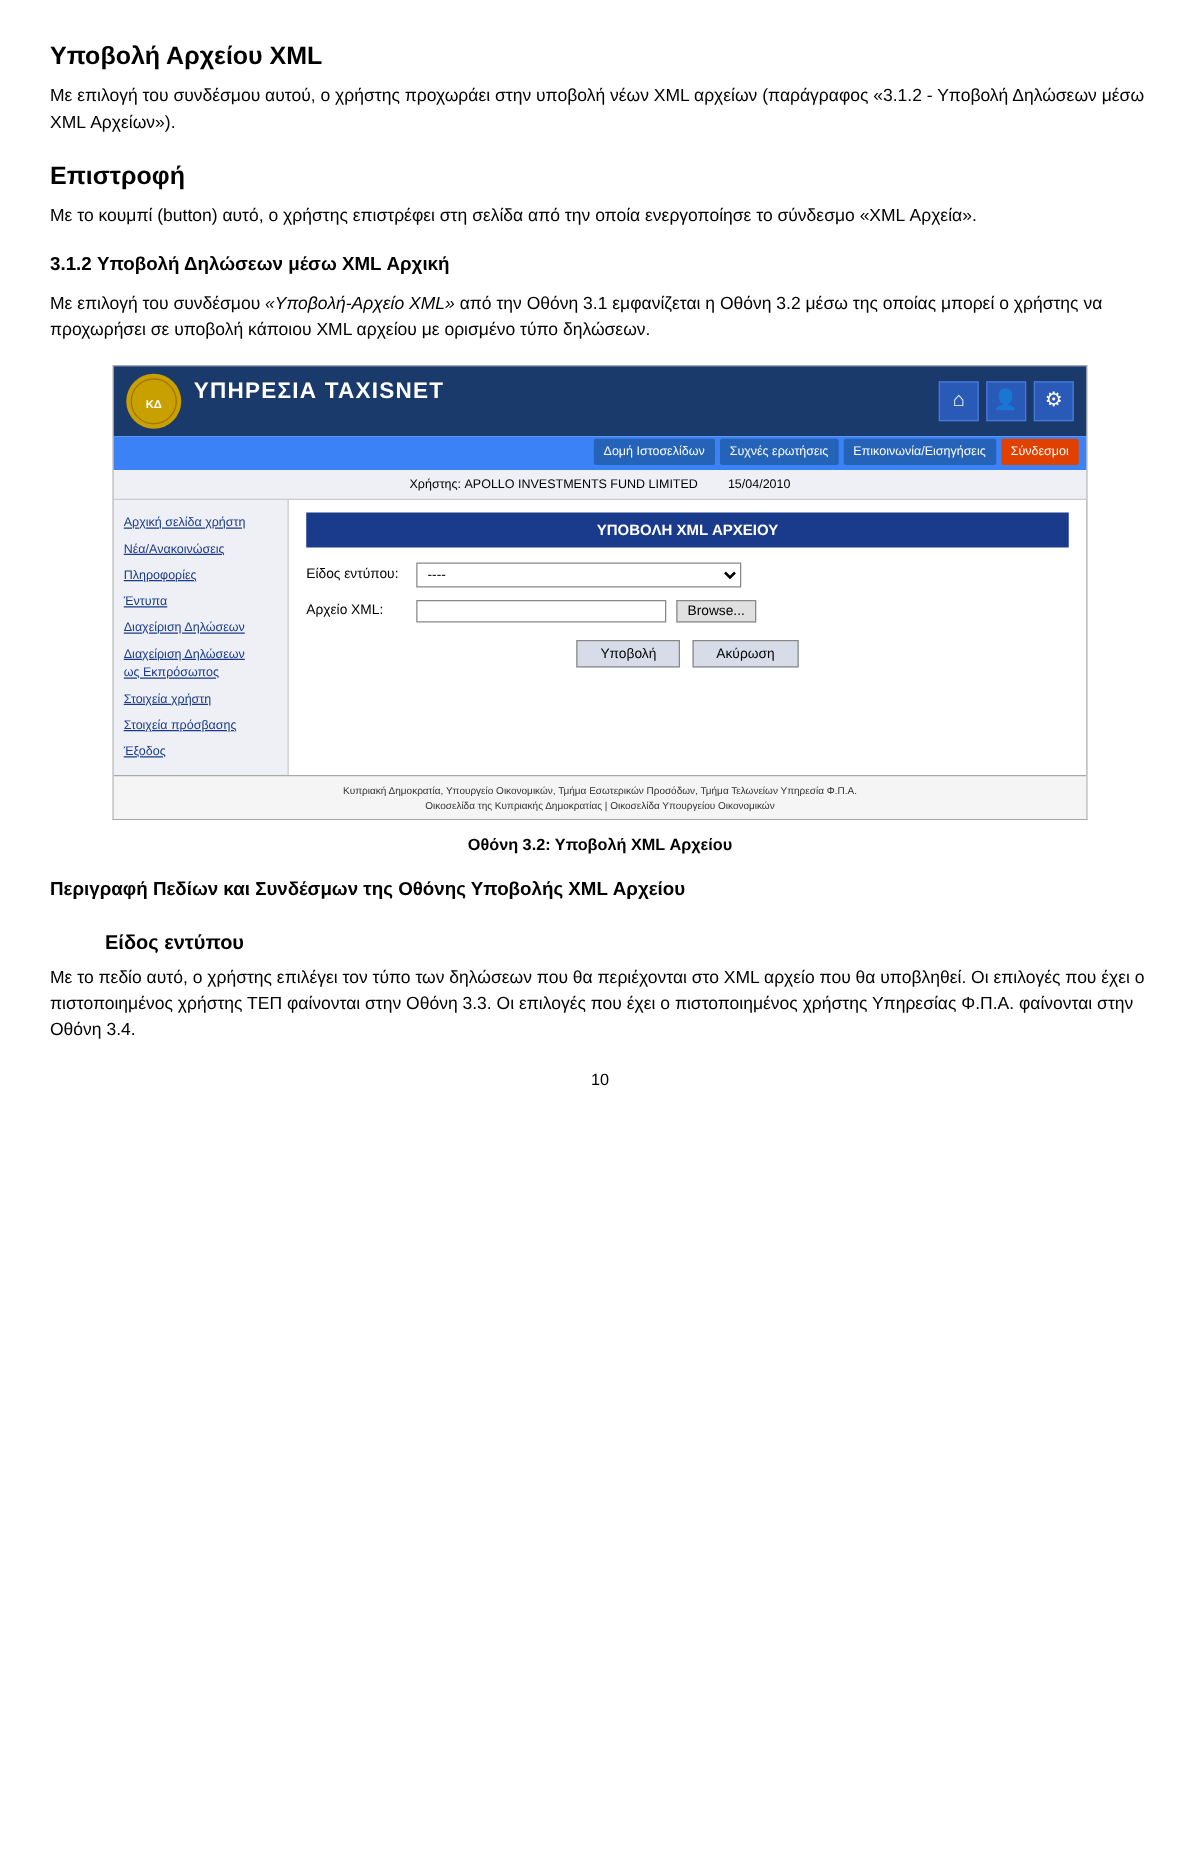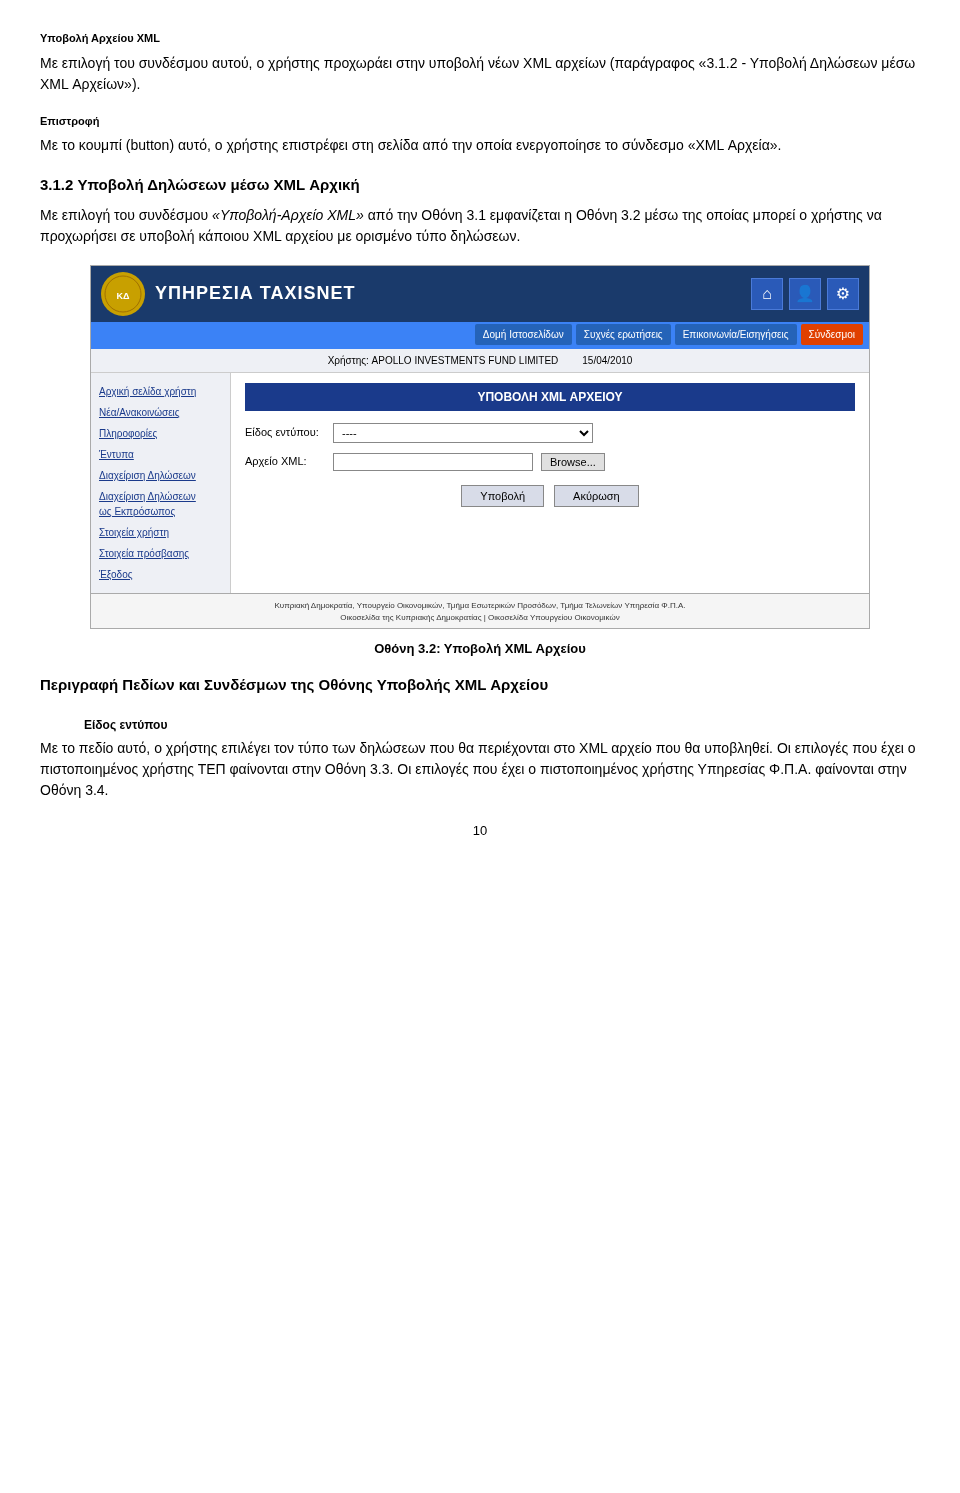--- a/index.html
+++ b/index.html
@@ -6,21 +6,21 @@
     body {
       font-family: Arial, sans-serif;
       font-size: 14px;
       color: #000;
       background: #fff;
       padding: 30px 40px;
       max-width: 960px;
       line-height: 1.5;
     }
     .section-title {
-      font-size: 11px;
+      font-size: 20px;
       font-weight: bold;
       margin-bottom: 6px;
     }
     .section-body {
       font-size: 14px;
       margin-bottom: 18px;
     }
     .italic { font-style: italic; }
     .subsection-title {
       font-size: 15px;
@@ -189,34 +189,33 @@
       margin-bottom: 16px;
       margin-top: 6px;
     }
     .section-heading {
       font-size: 15px;
       font-weight: bold;
       margin-bottom: 19px;
       margin-top: 4px;
     }
     .subsection-heading {
-      font-size: 12px;
+      font-size: 16px;
       font-weight: bold;
       margin-top: 12px;
       margin-bottom: 4px;
       padding-left: 44px;
     }
     .page-number {
       text-align: center;
       font-size: 13px;
       margin-top: 20px;
     }
     .header-row {
       display: flex;
-      align-items: center;
     }
     .user-info-bar {
       display: flex;
       justify-content: center;
       align-items: center;
       padding: 4px 8px;
       background: #eef0f5;
       border-bottom: 1px solid #ccc;
       font-size: 10px;
       gap: 24px;

